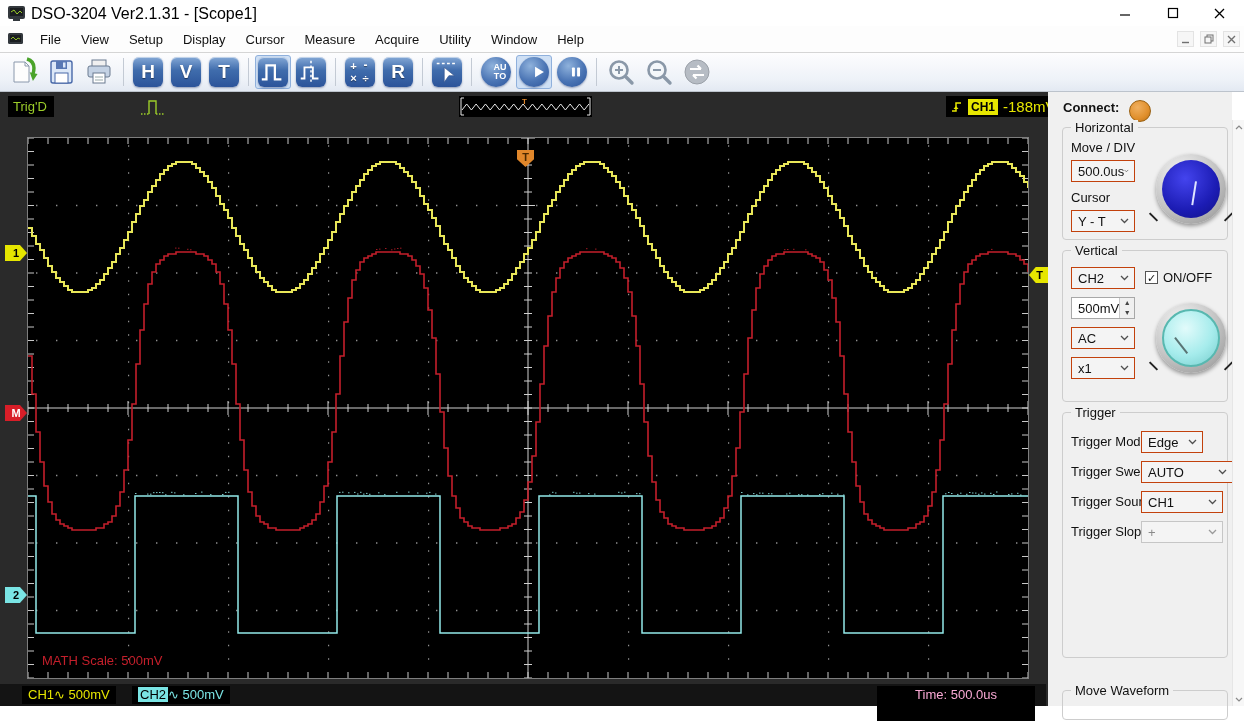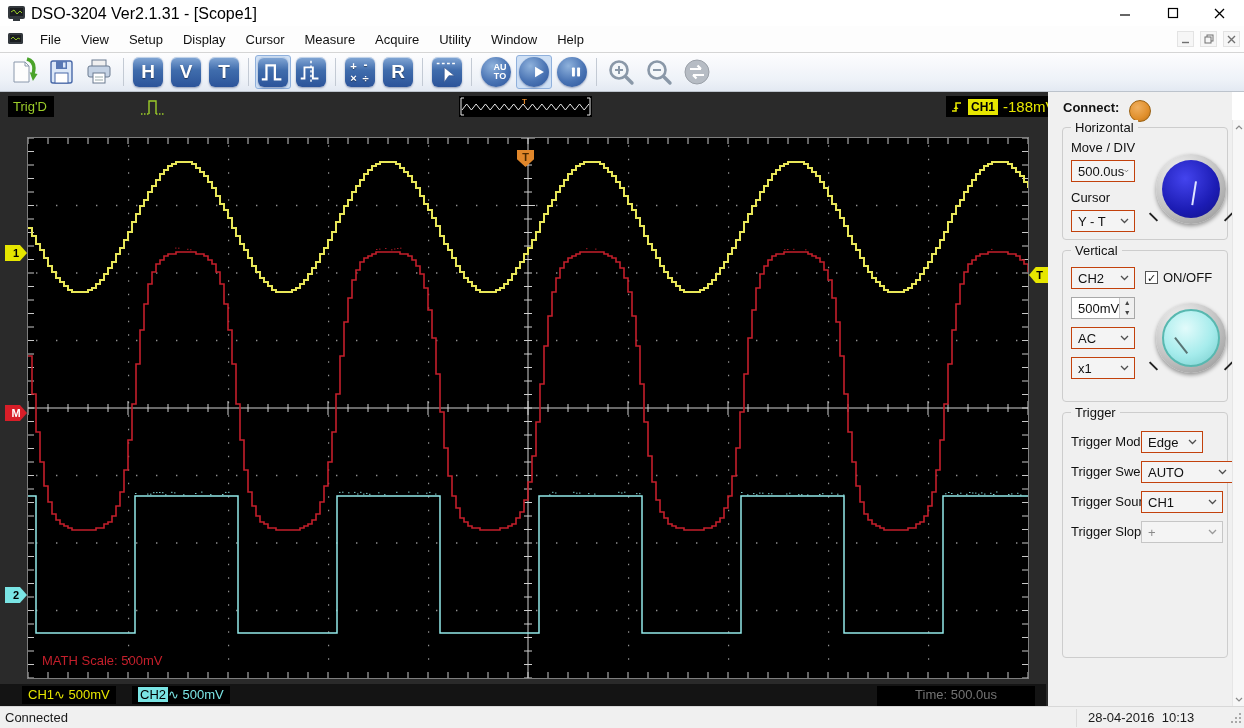--- a/index.html
+++ b/index.html
@@ -51,21 +51,21 @@
   #marker-math { left:5px; top:283px; background:#d81e28; color:#fff; }
   #marker-ch2 { left:5px; top:465px; background:#7ae4e4; color:#000; }
   #marker-trig-level { left:1029px; top:145px; background:#e6e600; color:#000; }
   #marker-trig-pos { left:517px; top:28px; width:17px; height:17px; clip-path:polygon(0 0,100% 0,100% 55%,50% 100%,0 55%); background:#e0862a; color:#4a2800; line-height:14px; }
 
   #channel-bar { position:absolute; left:0; top:592px; width:1046px; height:22px; background:#141414; }
   .ch-box { position:absolute; top:2px; height:18px; background:#000; font-size:13px; line-height:18px; padding:0 6px; white-space:pre; }
   #ch1-box { left:22px; color:#e6e600; }
   #ch2-box { left:132px; color:#7ae4e4; }
   #ch2-name { background:#7ae4e4; color:#000; padding:0 2px; }
-  #time-box { left:877px; width:158px; color:#737373; text-align:center; position:absolute; top:2px; height:35px; background:#000; font-size:13px; line-height:18px; }
+  #time-box { left:877px; width:158px; color:#f9a8d4; text-align:center; position:absolute; top:2px; height:35px; background:#000; font-size:13px; line-height:18px; }
 
   
   #panel { position:absolute; left:1048px; top:92px; width:184px; height:614px; background:#f0f0f0; font-size:13px; color:#111; }
   .group { position:absolute; left:14px; width:166px; border:1px solid #cdcdcd; border-radius:4px; }
   .group-label { position:absolute; top:-8px; left:8px; background:#f0f0f0; padding:0 4px; font-size:13px; }
   .combo { position:absolute; height:22px; background:#f4f4f4; border:1px solid #c2410c; display:flex; align-items:center; justify-content:space-between; padding:0 5px 0 6px; font-size:13px; color:#111; }
   .combo.disabled { color:#8a8a8a; border-color:#c6c6c6; }
   .spin { position:absolute; height:22px; background:#fff; border:1px solid #a8a8a8; display:flex; align-items:center; font-size:13px; }
   .spin-val { flex:1; padding-left:6px; }
   .spin-btns { width:15px; height:100%; border-left:1px solid #c8c8c8; display:flex; flex-direction:column; }
@@ -440,43 +440,31 @@
           <span class="trg-row-label" style="top: 111px;">Trigger Slope</span>
           <div class="combo disabled" style="left: 78px; top: 108px; width: 82px;">
             <span>+</span>
             <svg width="9" height="6" viewBox="0 0 9 6">
               <polyline points="1,1 4.5,4.5 8,1" fill="none" stroke="#9a9a9a" stroke-width="1.3"></polyline>
             </svg>
           </div>
         </div>
     </div>
 
+    <div id="mgroup" class="group">
+      <span class="group-label">Move Waveform</span>
+    </div>
   </div>
 
   <div id="panel-scrollbar">
     <div class="sb-arrow" style="top:0;">
         <svg width="8" height="5" viewBox="0 0 8 5">
           <polyline points="1,4 4,1 7,4" fill="none" stroke="#8a8a8a" stroke-width="1.2"></polyline>
         </svg>
       </div>
     <div class="sb-arrow" style="bottom:0;">
         <svg width="8" height="5" viewBox="0 0 8 5">
           <polyline points="1,1 4,4 7,1" fill="none" stroke="#8a8a8a" stroke-width="1.2"></polyline>
         </svg>
       </div>
   </div>
 
-  <div id="statusbar">
-    <span id="status-left">Connected</span>
-    <div id="status-sep"></div>
-    <span id="status-datetime">28-04-2016  10:13</span>
-    <svg id="resize-grip" width="11" height="11" viewBox="0 0 11 11">
-      <g fill="#a8a8a8">
-          <rect x="8" y="0" width="2" height="2"></rect>
-          <rect x="8" y="4" width="2" height="2"></rect>
-          <rect x="8" y="8" width="2" height="2"></rect>
-          <rect x="4" y="4" width="2" height="2"></rect>
-          <rect x="4" y="8" width="2" height="2"></rect>
-          <rect x="0" y="8" width="2" height="2"></rect>
-        </g>
-    </svg>
-  </div>
 </div>
 
 </body></html>

